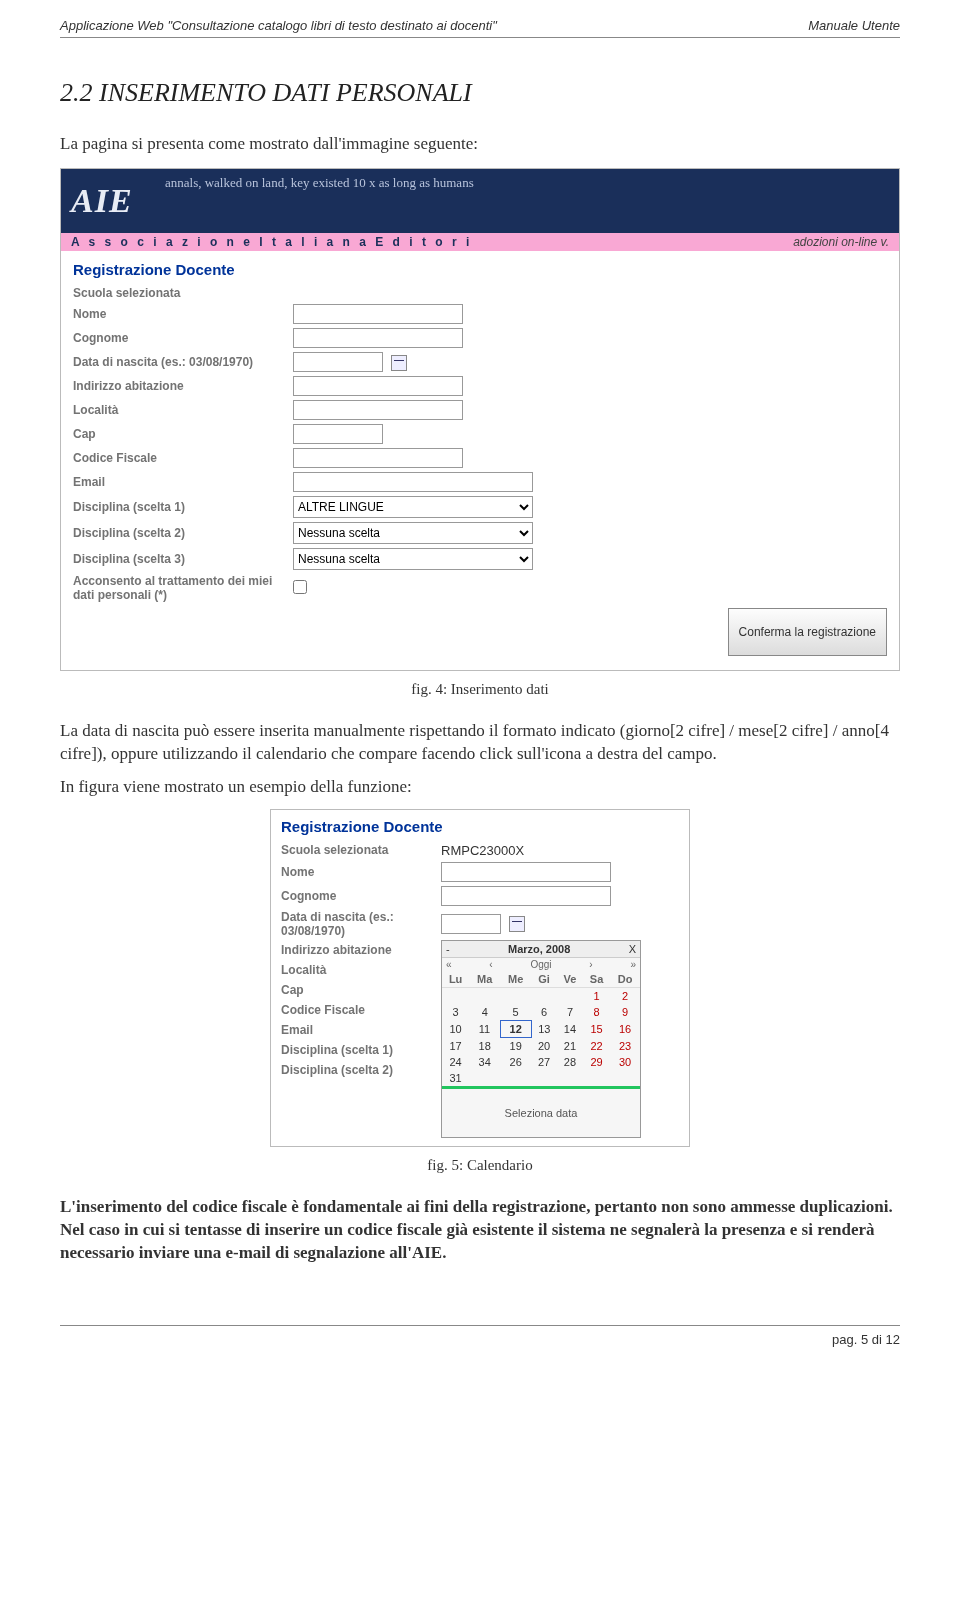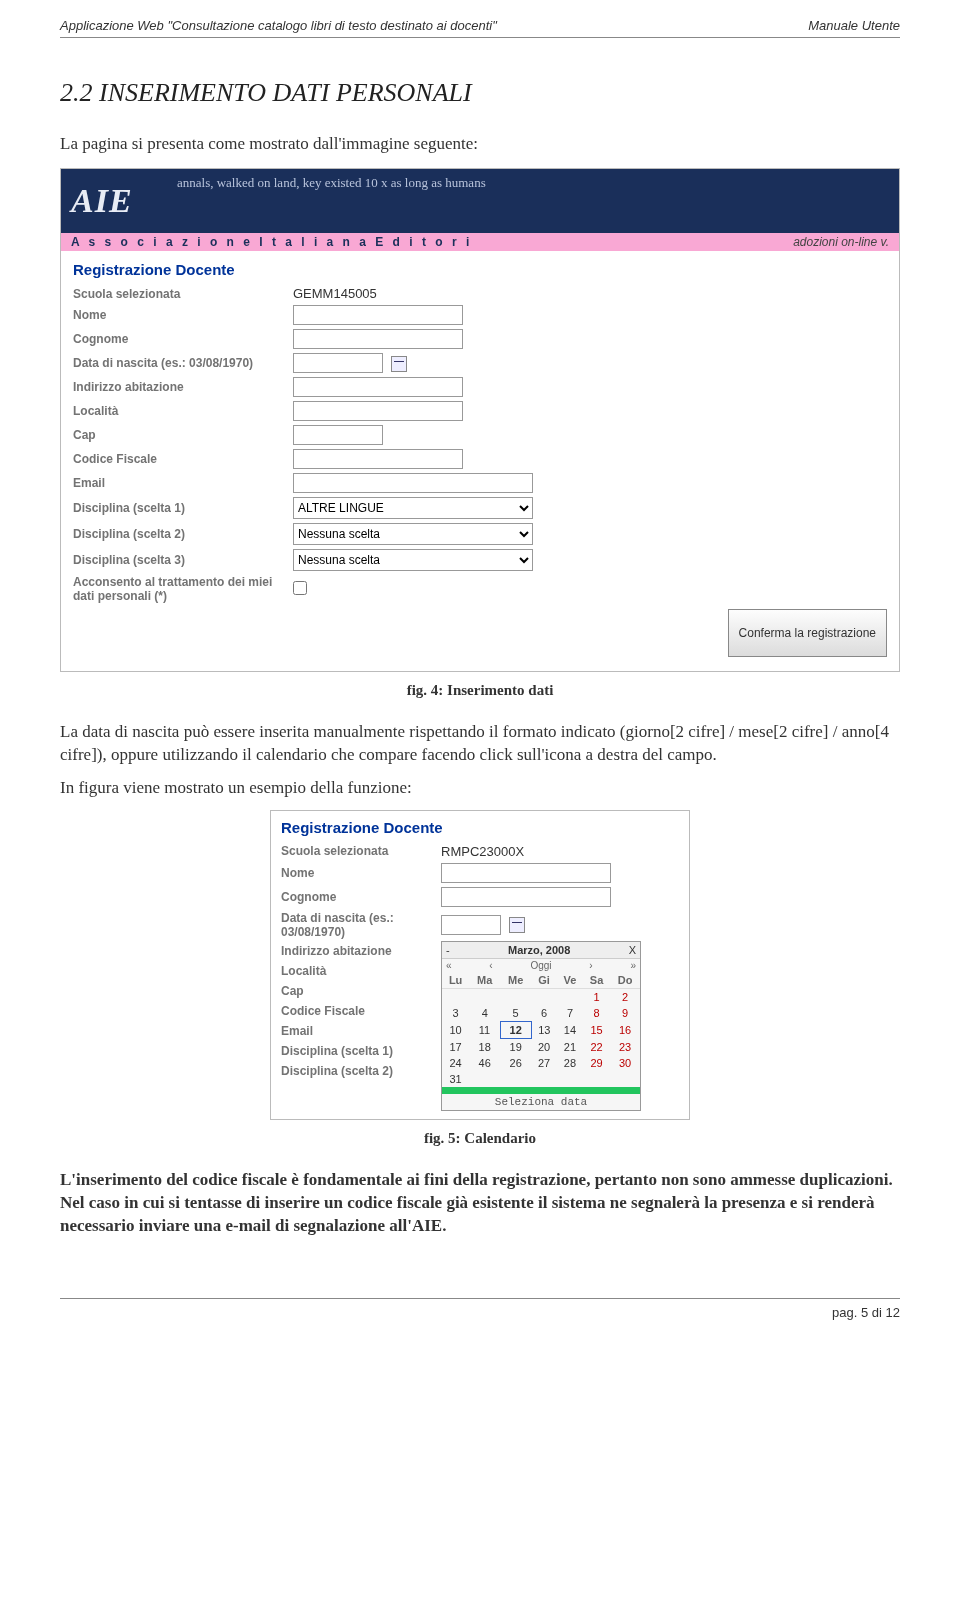--- a/index.html
+++ b/index.html
@@ -52,21 +52,21 @@
   .aie-logo {
     font-size: 34px;
     font-weight: bold;
     font-style: italic;
     color: #e8ecf5;
     font-family: Georgia, serif;
     letter-spacing: 1px;
   }
   .aie-script {
     position: absolute;
-    left: 116px;
+    left: 104px;
     top: 6px;
     font-family: cursive;
     font-size: 13px;
     color: #b8c3db;
   }
   .aie-subbar {
     background: #f9a8d4;
     display: flex;
     justify-content: space-between;
     align-items: center;
@@ -143,21 +143,21 @@
     float: right;
     background: linear-gradient(#fdfdfd,#dcdcdc);
     border: 1px solid #888;
     padding: 16px 10px;
     font-size: 12px;
     color: #333;
   }
   .caption {
     text-align: center;
     font-family: Georgia, serif;
-    font-weight: bold;
+    font-weight: normal;
     font-size: 15px;
     margin: 10px 0 22px 0;
   }
   p.body {
     font-family: Georgia, serif;
     font-size: 17px;
     line-height: 1.35;
     margin-bottom: 10px;
   }
   .screenshot.small {
@@ -191,23 +191,22 @@
     padding: 2px 0;
     font-size: 11px;
   }
   .cal-table th { color: #666; border-bottom: 1px solid #ddd; }
   .cal-table td.today { border: 1px solid #3366cc; font-weight: bold; }
   .cal-table td.we { color: #b00; }
   .cal-foot {
     text-align: center;
     font-size: 11px;
     color: #555;
-    border-top: 7px solid #22c55e;
-    padding: 2px 0;
-    font-family: Liberation Mono, monospace;
+    border-top: 3px solid #22c55e;
+    padding: 18px 0;
   }
   .doc-footer {
     margin-top: 60px;
     border-top: 1px solid #888;
     text-align: right;
     padding-top: 6px;
     font-size: 13px;
   }
   .cb { width: 14px; height: 14px; }
 </style>
@@ -233,21 +232,20 @@
     <div class="aie-subbar">
       <span class="assoc">A s s o c i a z i o n e    I t a l i a n a    E d i t o r i</span>
       <span class="adoz">adozioni on-line   v.</span>
     </div>
 
     <div class="form-area">
       <div class="form-title">Registrazione Docente</div>
 
       <div class="form-row">
         <div class="fr-label">Scuola selezionata</div>
-        <div class="fr-field">GEMM145005</div>
       </div>
       <div class="form-row">
         <div class="fr-label">Nome</div>
         <div class="fr-field"><input class="txt w-med" style=""></div>
       </div>
       <div class="form-row">
         <div class="fr-label">Cognome</div>
         <div class="fr-field"><input class="txt w-med" style=""></div>
       </div>
       <div class="form-row">
@@ -396,21 +394,21 @@
                     <td>17</td>
                     <td>18</td>
                     <td>19</td>
                     <td>20</td>
                     <td>21</td>
                     <td class="we">22</td>
                     <td class="we">23</td>
                   </tr>
                   <tr>
                     <td>24</td>
-                    <td>46</td>
+                    <td>34</td>
                     <td>26</td>
                     <td>27</td>
                     <td>28</td>
                     <td class="we">29</td>
                     <td class="we">30</td>
                   </tr>
                   <tr>
                     <td>31</td>
                     <td></td>
                     <td></td>

